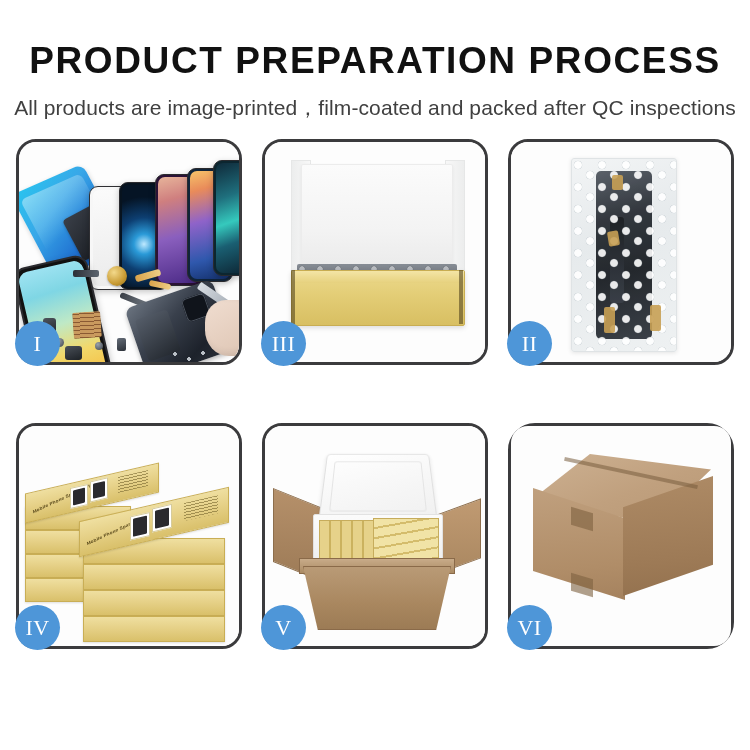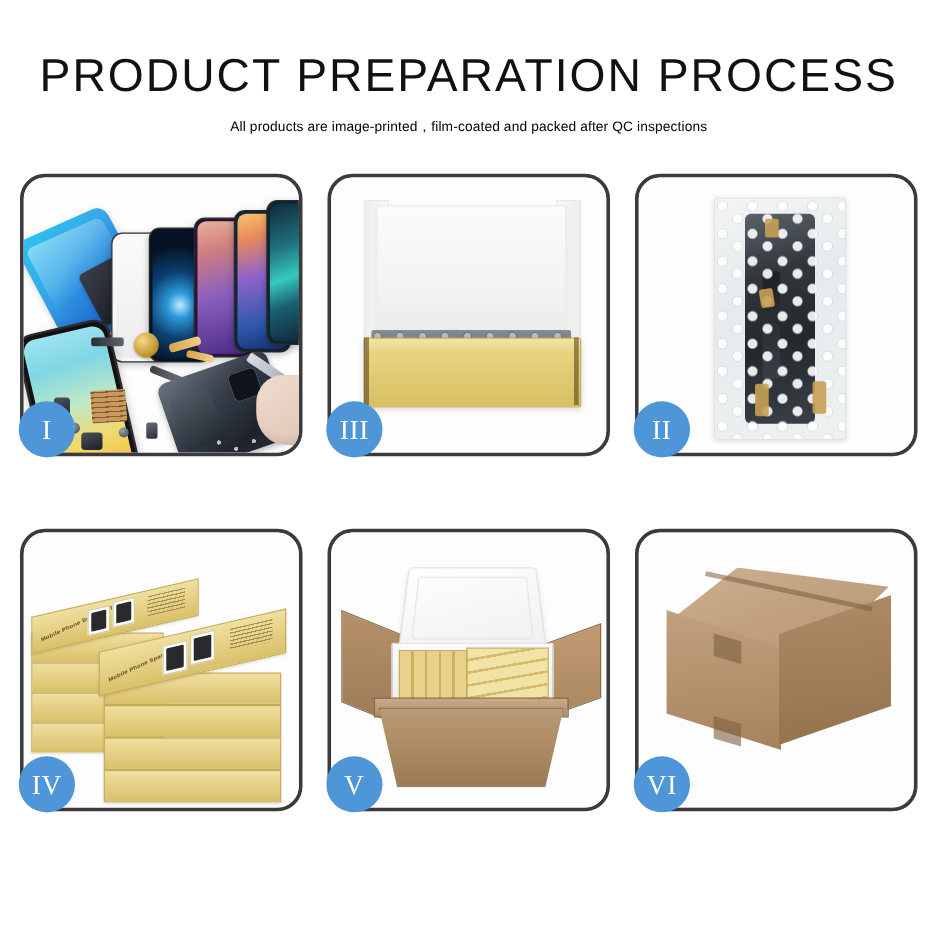--- a/index.html
+++ b/index.html
@@ -10,30 +10,30 @@
     overflow:hidden;
     position:relative;
   }
   #page{position:relative;width:750px;height:750px;}
 
   
   .header{position:absolute;left:0;top:0;width:750px;text-align:center;}
   .title{
     font-size:37px;
     letter-spacing:1.6px;
-    font-weight:400;
+    font-weight:700;
     color:#111111;
     margin-top:42px;
     line-height:1.05;
     white-space:nowrap;
     font-family:"Liberation Sans", sans-serif;
   }
   .subtitle{
-    font-size:11px;
-    color:#000000;
+    font-size:21px;
+    color:#404040;
     margin-top:13px;
     letter-spacing:.1px;
     white-space:nowrap;
     font-family:"Liberation Sans", sans-serif;
   }
 
   
   .grid{
     position:absolute;
     left:16px;top:139px;
@@ -324,21 +324,21 @@
       repeating-linear-gradient(90deg,#e6d28a 0px,#e6d28a 9px,#cbb25f 9px,#cbb25f 11px);
     border:1px solid #c6ac5c;
   }
   .inboxes2{
     position:absolute;left:108px;top:92px;width:64px;height:42px;
     background:repeating-linear-gradient(170deg,#f1e3a6 0px,#f1e3a6 8px,#d4bc6c 8px,#d4bc6c 10px);
     border:1px solid #c6ac5c;
   }
 
   
-  .p6{background:#f0abfc;}
+  .p6{background:#be185d;border-radius:27px;}
   .ctop{
     position:absolute;left:22px;top:28px;width:178px;height:70px;
     background:linear-gradient(160deg,#cdb192 0%,#c0a07e 55%,#b89875 100%);
     clip-path:polygon(32% 0%,100% 22%,68% 100%,0% 64%);
     border:0;
   }
   .cfront{
     position:absolute;left:22px;top:62px;width:92px;height:112px;
     background:linear-gradient(175deg,#c0a07e 0%,#b08d68 70%,#a5825e 100%);
     clip-path:polygon(0% 0%,100% 27%,100% 100%,0% 74%);

